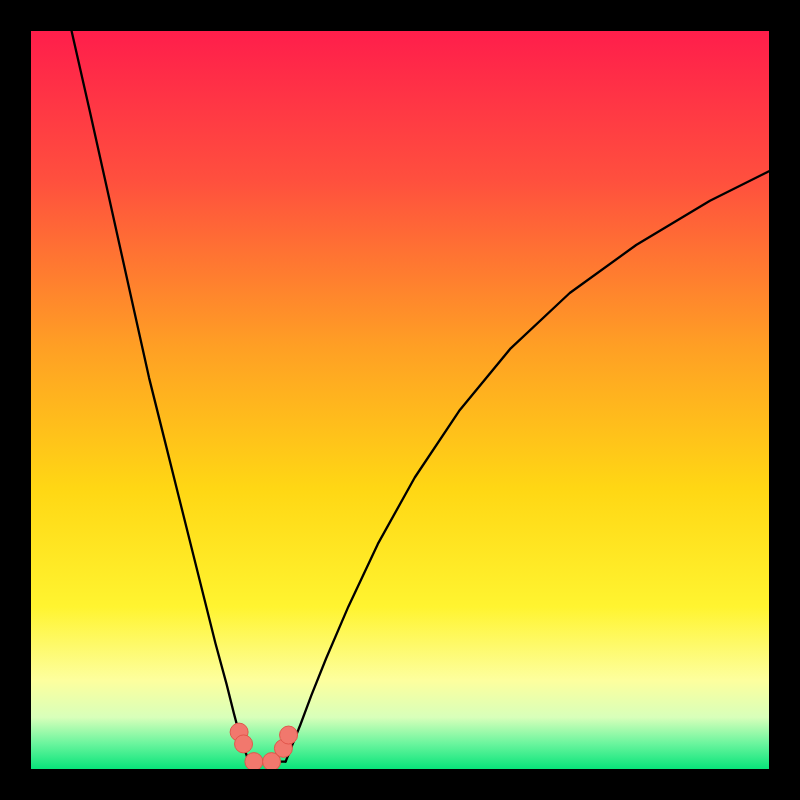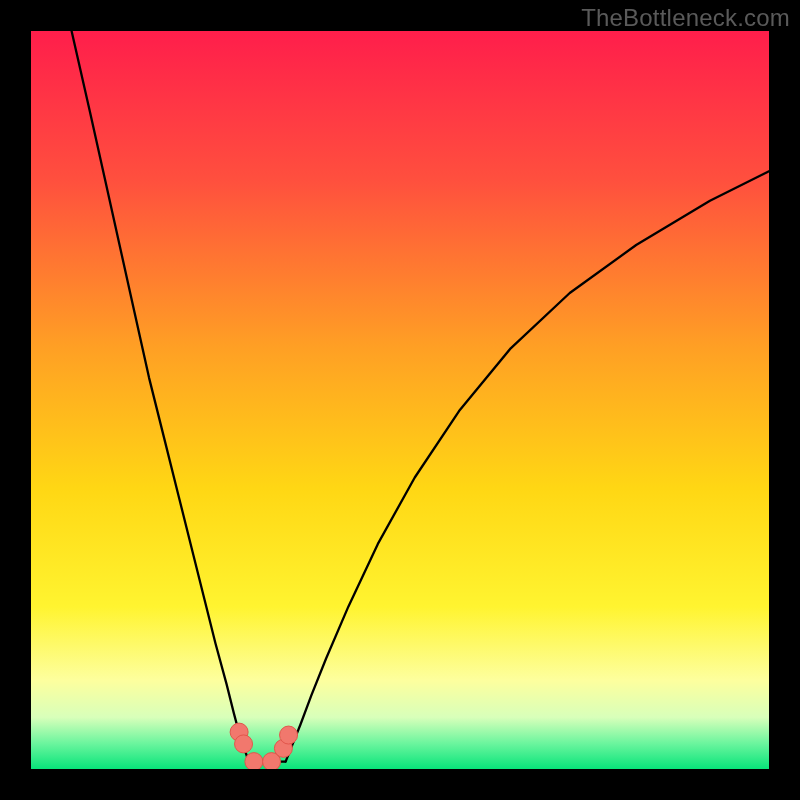--- a/index.html
+++ b/index.html
@@ -62,14 +62,13 @@
         <path d="M254.61 730.62 L260.51 715.86 L269.37 693.72 L280.44 664.20 L295.20 627.30 L317.34 575.64 L346.86 512.91 L383.76 446.49 L428.04 380.07 L479.70 317.34 L538.74 261.99 L605.16 214.02 L678.96 169.74 L738.00 140.22" fill="none" stroke="#000" stroke-width="2.3" stroke-linecap="round" stroke-linejoin="round"></path>
         <path d="M217.71 730.62 L254.61 730.62" fill="none" stroke="#000" stroke-width="2.3" stroke-linecap="round" stroke-linejoin="round"></path>
         <circle cx="208.12" cy="701.10" r="9" fill="#f1786d" stroke="#e2564b" stroke-width="1"></circle>
         <circle cx="212.54" cy="712.91" r="9" fill="#f1786d" stroke="#e2564b" stroke-width="1"></circle>
         <circle cx="222.88" cy="730.62" r="9" fill="#f1786d" stroke="#e2564b" stroke-width="1"></circle>
         <circle cx="240.59" cy="730.62" r="9" fill="#f1786d" stroke="#e2564b" stroke-width="1"></circle>
         <circle cx="252.40" cy="717.34" r="9" fill="#f1786d" stroke="#e2564b" stroke-width="1"></circle>
         <circle cx="257.56" cy="704.05" r="9" fill="#f1786d" stroke="#e2564b" stroke-width="1"></circle>
       </svg>
   </div>
-  <div class="watermark">TheBottleneck.com</div>
 </div>
 
 </body></html>

